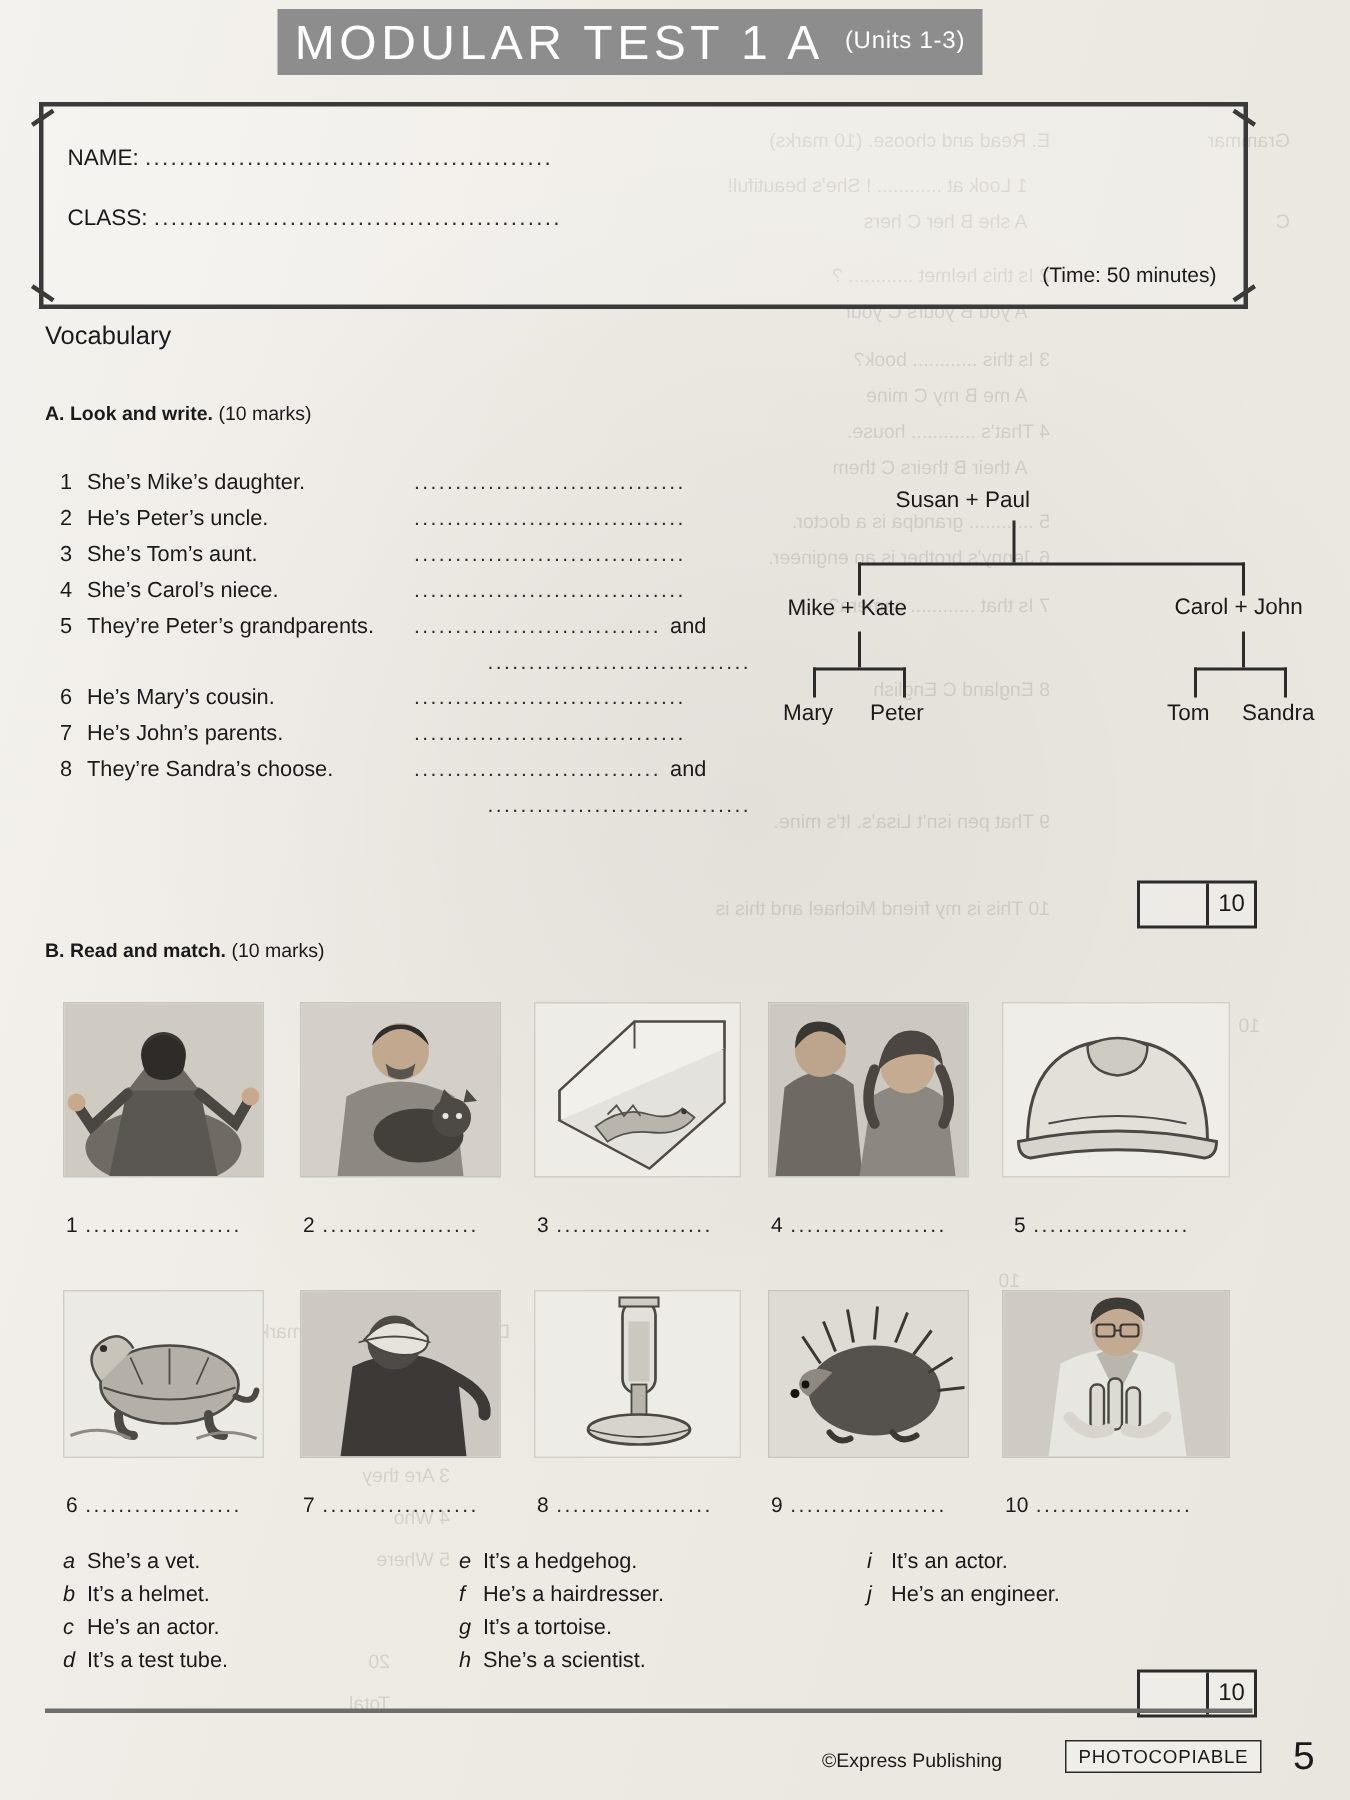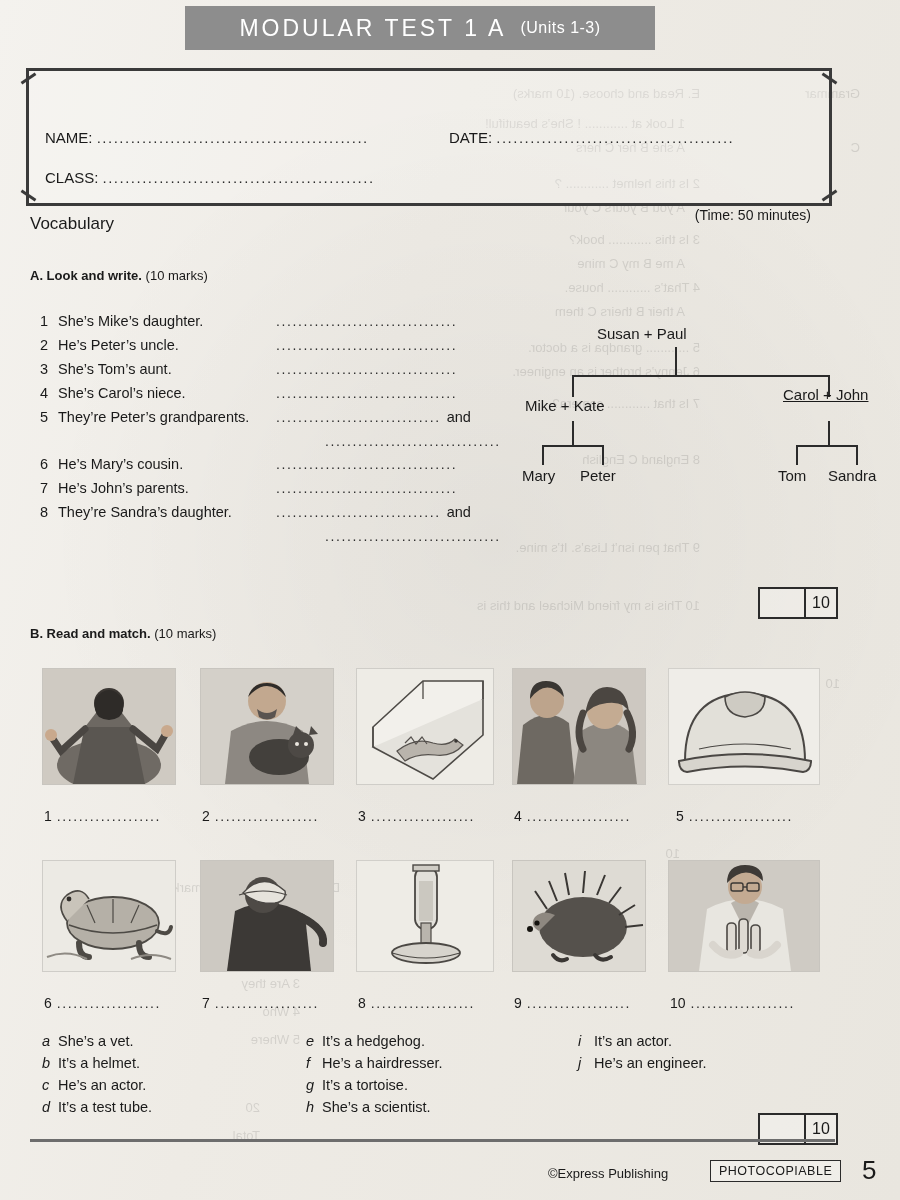--- a/index.html
+++ b/index.html
@@ -45,21 +45,21 @@
     left: 185px; top: 6px;
     width: 470px; height: 44px;
     background: #8d8d8d;
     display: flex;
     align-items: center;
     justify-content: center;
     gap: 14px;
   }
   .banner-title {
     color: #ffffff;
-    font-size: 23px;
+    font-size: 32px;
     letter-spacing: 3px;
     font-weight: 400;
   }
   .banner-units {
     color: #ffffff;
     font-size: 16px;
     letter-spacing: 0.5px;
   }
 
   
@@ -78,21 +78,21 @@
   .infobox::before { left: -9px; top: 6px; width: 17px; height: 3px; transform: rotate(-34deg); }
   .infobox::after  { right: -9px; top: 6px; width: 17px; height: 3px; transform: rotate(34deg); }
   .corner-bl, .corner-br {
     position: absolute;
     width: 17px; height: 3px;
     background: #3a3a3a;
   }
   .corner-bl { left: -9px; bottom: 6px; transform: rotate(34deg); }
   .corner-br { right: -9px; bottom: 6px; transform: rotate(-34deg); }
 
-  .field { position: absolute; font-size: 15px; margin-top: 32px; }
+  .field { position: absolute; font-size: 15px; }
   .dots { letter-spacing: 1.5px; color: #2b2b2b; }
 
   .f-name  { left: 16px;  top: 26px; }
   .f-class { left: 16px;  top: 66px; }
   .f-date  { left: 420px; top: 26px; }
   .f-mark  { left: 420px; top: 66px; }
   .f-time  { right: 18px; top: 104px; font-size: 14px; }
 
   
   .sec-title {
@@ -242,24 +242,20 @@
   <span class="corner-br"></span>
 
   <div class="field f-name">
     <span>NAME:</span>
     <span class="dots">................................................</span>
   </div>
   <div class="field f-class">
     <span>CLASS:</span>
     <span class="dots">................................................</span>
   </div>
-  <div class="field f-date">
-    <span>DATE:</span>
-    <span class="dots">..........................................</span>
-  </div>
   <div class="field f-time">(Time: 50 minutes)</div>
 </div>
 
 <div class="sec-title" style="left:30px; top:214px;">Vocabulary</div>
 
 <div class="ex-head" style="left:30px; top:268px;">
   <span>A.  Look and write.</span>
   <span class="marks">(10 marks)</span>
 </div>
 
@@ -296,35 +292,35 @@
   <span class="qtext">He’s Mary’s cousin.</span>
   <span class="answerline">.................................</span>
 </div>
 <div class="qline" style="left:40px; top:480px;">
   <span class="qnum">7</span>
   <span class="qtext">He’s John’s parents.</span>
   <span class="answerline">.................................</span>
 </div>
 <div class="qline" style="left:40px; top:504px;">
   <span class="qnum">8</span>
-  <span class="qtext">They’re Sandra’s daughter.</span>
+  <span class="qtext">They’re Sandra’s choose.</span>
   <span class="answerline">..............................</span>
   <span class="and-word">and</span>
 </div>
 <div class="contline" style="left:325px; top:528px;">................................</div>
 
 <div class="tree">
   <span style="left:57px; top:0;">Susan + Paul</span>
   <span class="ln" style="left:135px; top:22px; width:2px; height:28px;"></span>
   <span class="ln" style="left:32px;  top:50px; width:258px; height:2px;"></span>
   <span class="ln" style="left:32px;  top:50px; width:2px; height:22px;"></span>
   <span class="ln" style="left:288px; top:50px; width:2px; height:22px;"></span>
 
   <span style="left:-15px; top:72px;">Mike + Kate</span>
-  <span style="left:243px; top:61px;text-decoration:underline;">Carol + John</span>
+  <span style="left:243px; top:71px;">Carol + John</span>
 
   <span class="ln" style="left:32px;  top:96px; width:2px; height:24px;"></span>
   <span class="ln" style="left:288px; top:96px; width:2px; height:24px;"></span>
   <span class="ln" style="left:2px;   top:120px; width:62px; height:2px;"></span>
   <span class="ln" style="left:256px; top:120px; width:62px; height:2px;"></span>
   <span class="ln" style="left:2px;   top:120px; width:2px; height:20px;"></span>
   <span class="ln" style="left:62px;  top:120px; width:2px; height:20px;"></span>
   <span class="ln" style="left:256px; top:120px; width:2px; height:20px;"></span>
   <span class="ln" style="left:316px; top:120px; width:2px; height:20px;"></span>
 

